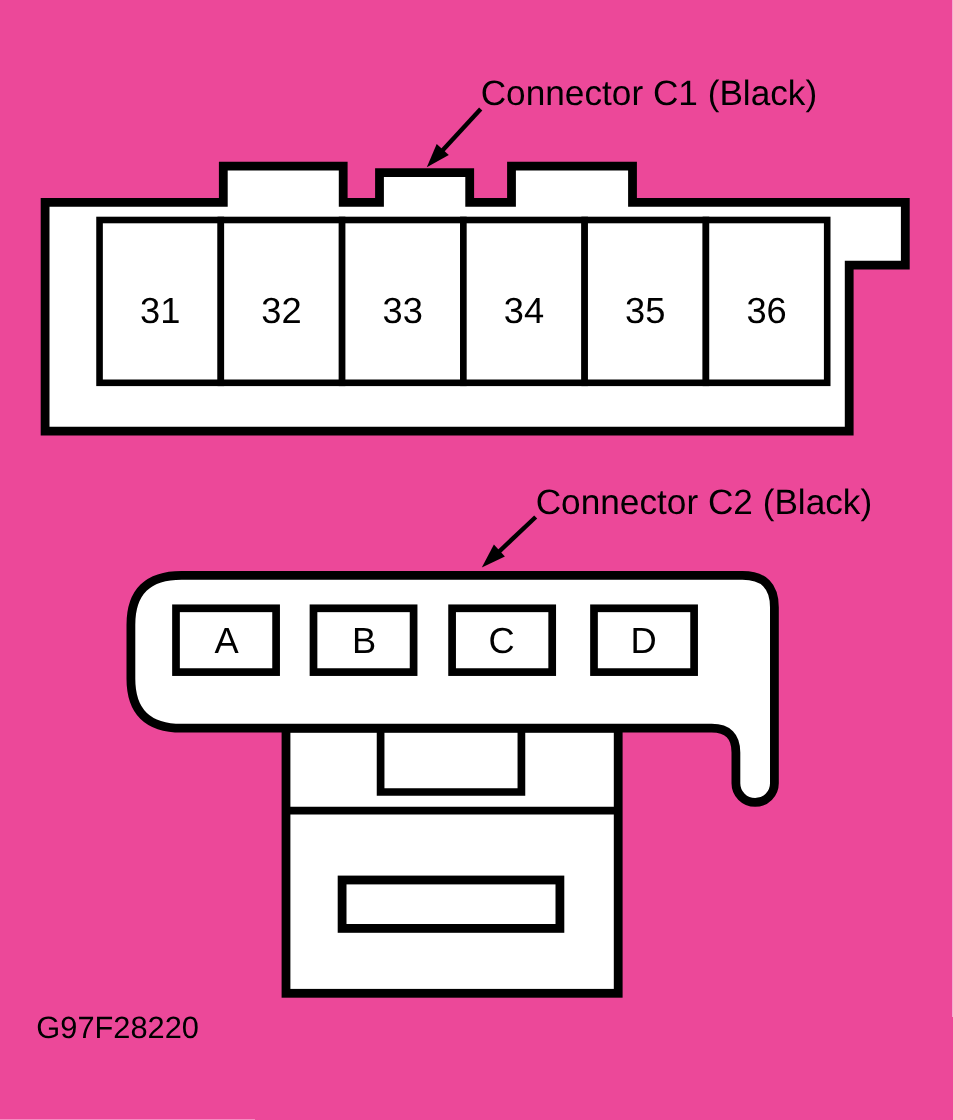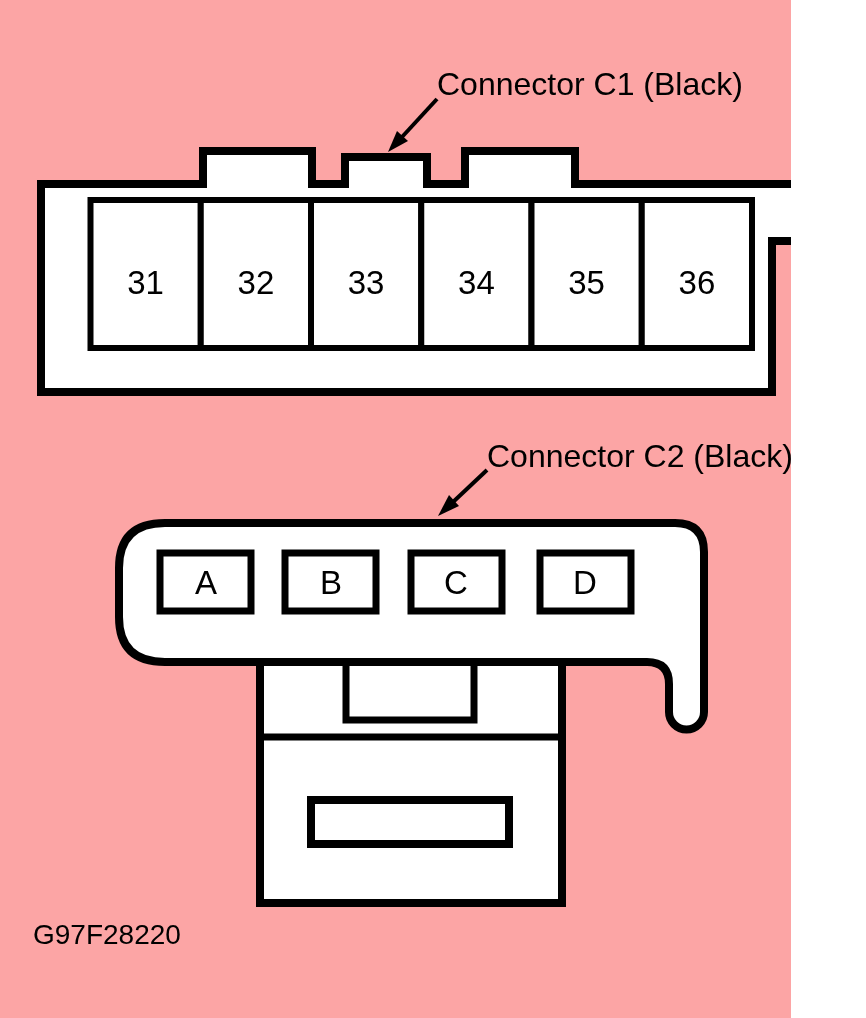--- a/index.html
+++ b/index.html
@@ -2,23 +2,23 @@
 <html><head>
 <meta charset="utf-8">
 <style>
   html, body {
     margin: 0;
     padding: 0;
     background: #ffffff;
   }
   .canvas {
     position: relative;
-    width: 791px;
+    width: 866px;
     height: 1018px;
-    background: #fca5a5;
+    background: #ec4899;
     font-family: "Liberation Sans", sans-serif;
     overflow: hidden;
   }
   svg { display: block; }
   text {
     font-family: "Liberation Sans", sans-serif;
     fill: #000000;
   }
   .title-text { font-size: 32px; }
   .pin-text   { font-size: 33px; }

